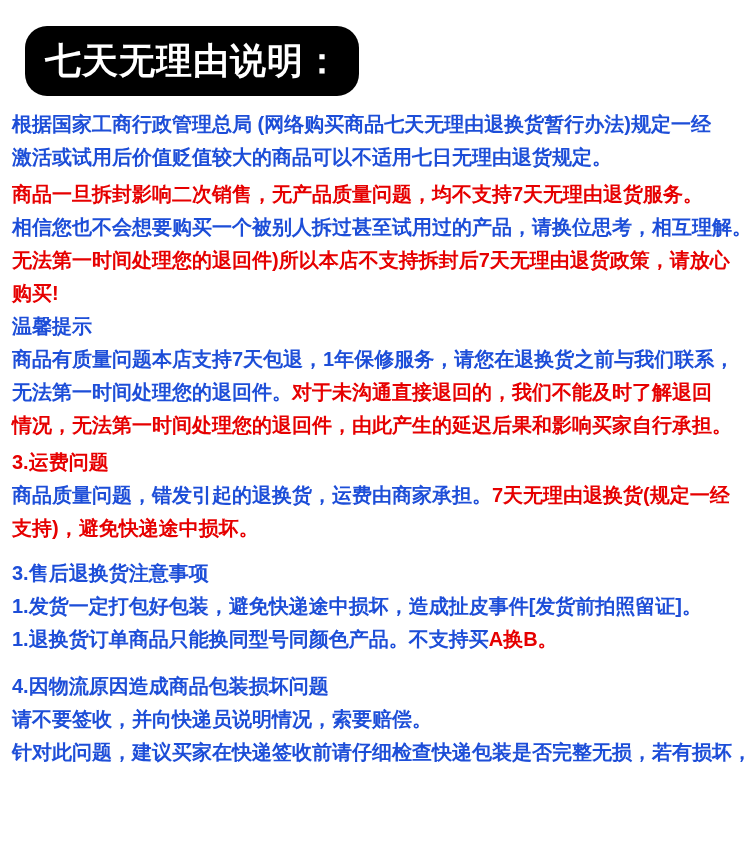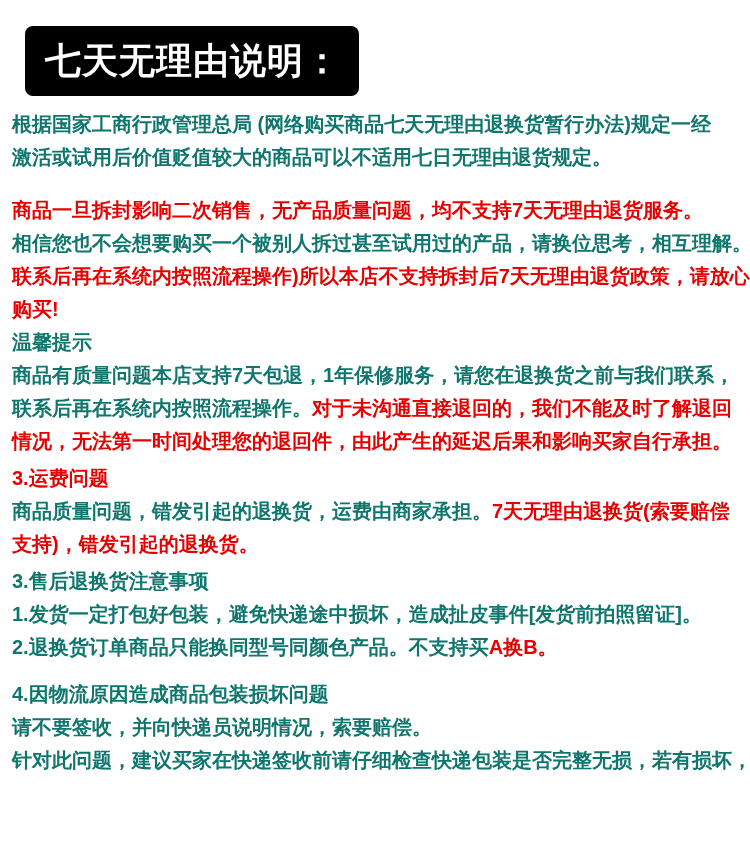--- a/index.html
+++ b/index.html
@@ -13,47 +13,47 @@
     font-family: "Liberation Sans", "DejaVu Sans", sans-serif;
     font-weight: bold;
     color: #0a0a0a;
     overflow: hidden;
   }
   .title-box {
     display: inline-block;
     margin: 26px 0 0 25px;
     padding: 15px 18px 15px 20px;
     background: #000000;
-    border-radius: 8px;
+    border-radius: 22px;
   }
   .title-box .title {
     color: #ffffff;
     font-size: 36px;
     letter-spacing: 1px;
     line-height: 1.1;
     white-space: nowrap;
   }
   .body-text {
     margin: 0 12px;
   }
   .block {
     margin: 0;
   }
   .line {
     font-size: 20px;
     line-height: 33px;
     white-space: nowrap;
   }
   .red { color: #e60000; }
-  .blk { color: #0f766e; }
+  .blk { color: #1d4ed8; }
   .mt-after-title { margin-top: 12px; }
-  .mt-sm  { margin-top: 20px; }
+  .mt-sm  { margin-top: 4px; }
   .mt-0   { margin-top: 0; }
   .mt-fee { margin-top: 4px; }
-  .mt-notes { margin-top: 4px; }
+  .mt-notes { margin-top: 12px; }
   .mt-logistics { margin-top: 14px; }
 </style>
 </head>
 <body>
 
 <div>
 
   <div class="title-box">
     <span class="title">七天无理由说明：</span>
   </div>
@@ -73,63 +73,63 @@
       <div class="line">
         <span class="red">商品一旦拆封影响二次销售，无产品质量问题，均不支持7天无理由退货服务。</span>
       </div>
       <div class="line">
         <span class="blk">相信您也不会想要购买一个被别人拆过甚至试用过的产品，请换位思考，相互理解。</span>
       </div>
     </div>
 
     <div class="block mt-0">
       <div class="line">
-        <span class="red">联系后再在系统内按照流程操作)所以本店不支持拆封后7天无理由退货政策，请放心</span>
+        <span class="red">无法第一时间处理您的退回件)所以本店不支持拆封后7天无理由退货政策，请放心</span>
       </div>
       <div class="line">
         <span class="red">购买!</span>
       </div>
     </div>
 
     <div class="block mt-0">
       <div class="line">
         <span class="blk">温馨提示</span>
       </div>
       <div class="line">
         <span class="blk">商品有质量问题本店支持7天包退，1年保修服务，请您在退换货之前与我们联系，</span>
       </div>
       <div class="line">
-        <span class="blk">联系后再在系统内按照流程操作。</span><span class="red">对于未沟通直接退回的，我们不能及时了解退回</span>
+        <span class="blk">无法第一时间处理您的退回件。</span><span class="red">对于未沟通直接退回的，我们不能及时了解退回</span>
       </div>
       <div class="line">
         <span class="red">情况，无法第一时间处理您的退回件，由此产生的延迟后果和影响买家自行承担。</span>
       </div>
     </div>
 
     <div class="block mt-fee">
       <div class="line">
         <span class="red">3.运费问题</span>
       </div>
       <div class="line">
-        <span class="blk">商品质量问题，错发引起的退换货，运费由商家承担。</span><span class="red">7天无理由退换货(索要赔偿</span>
+        <span class="blk">商品质量问题，错发引起的退换货，运费由商家承担。</span><span class="red">7天无理由退换货(规定一经</span>
       </div>
       <div class="line">
-        <span class="red">支持)，错发引起的退换货。</span>
+        <span class="red">支持)，避免快递途中损坏。</span>
       </div>
     </div>
 
     <div class="block mt-notes">
       <div class="line">
         <span class="blk">3.售后退换货注意事项</span>
       </div>
       <div class="line">
         <span class="blk">1.发货一定打包好包装，避免快递途中损坏，造成扯皮事件[发货前拍照留证]。</span>
       </div>
       <div class="line">
-        <span class="blk">2.退换货订单商品只能换同型号同颜色产品。不支持买</span><span class="red">A换B。</span>
+        <span class="blk">1.退换货订单商品只能换同型号同颜色产品。不支持买</span><span class="red">A换B。</span>
       </div>
     </div>
 
     <div class="block mt-logistics">
       <div class="line">
         <span class="blk">4.因物流原因造成商品包装损坏问题</span>
       </div>
       <div class="line">
         <span class="blk">请不要签收，并向快递员说明情况，索要赔偿。</span>
       </div>

